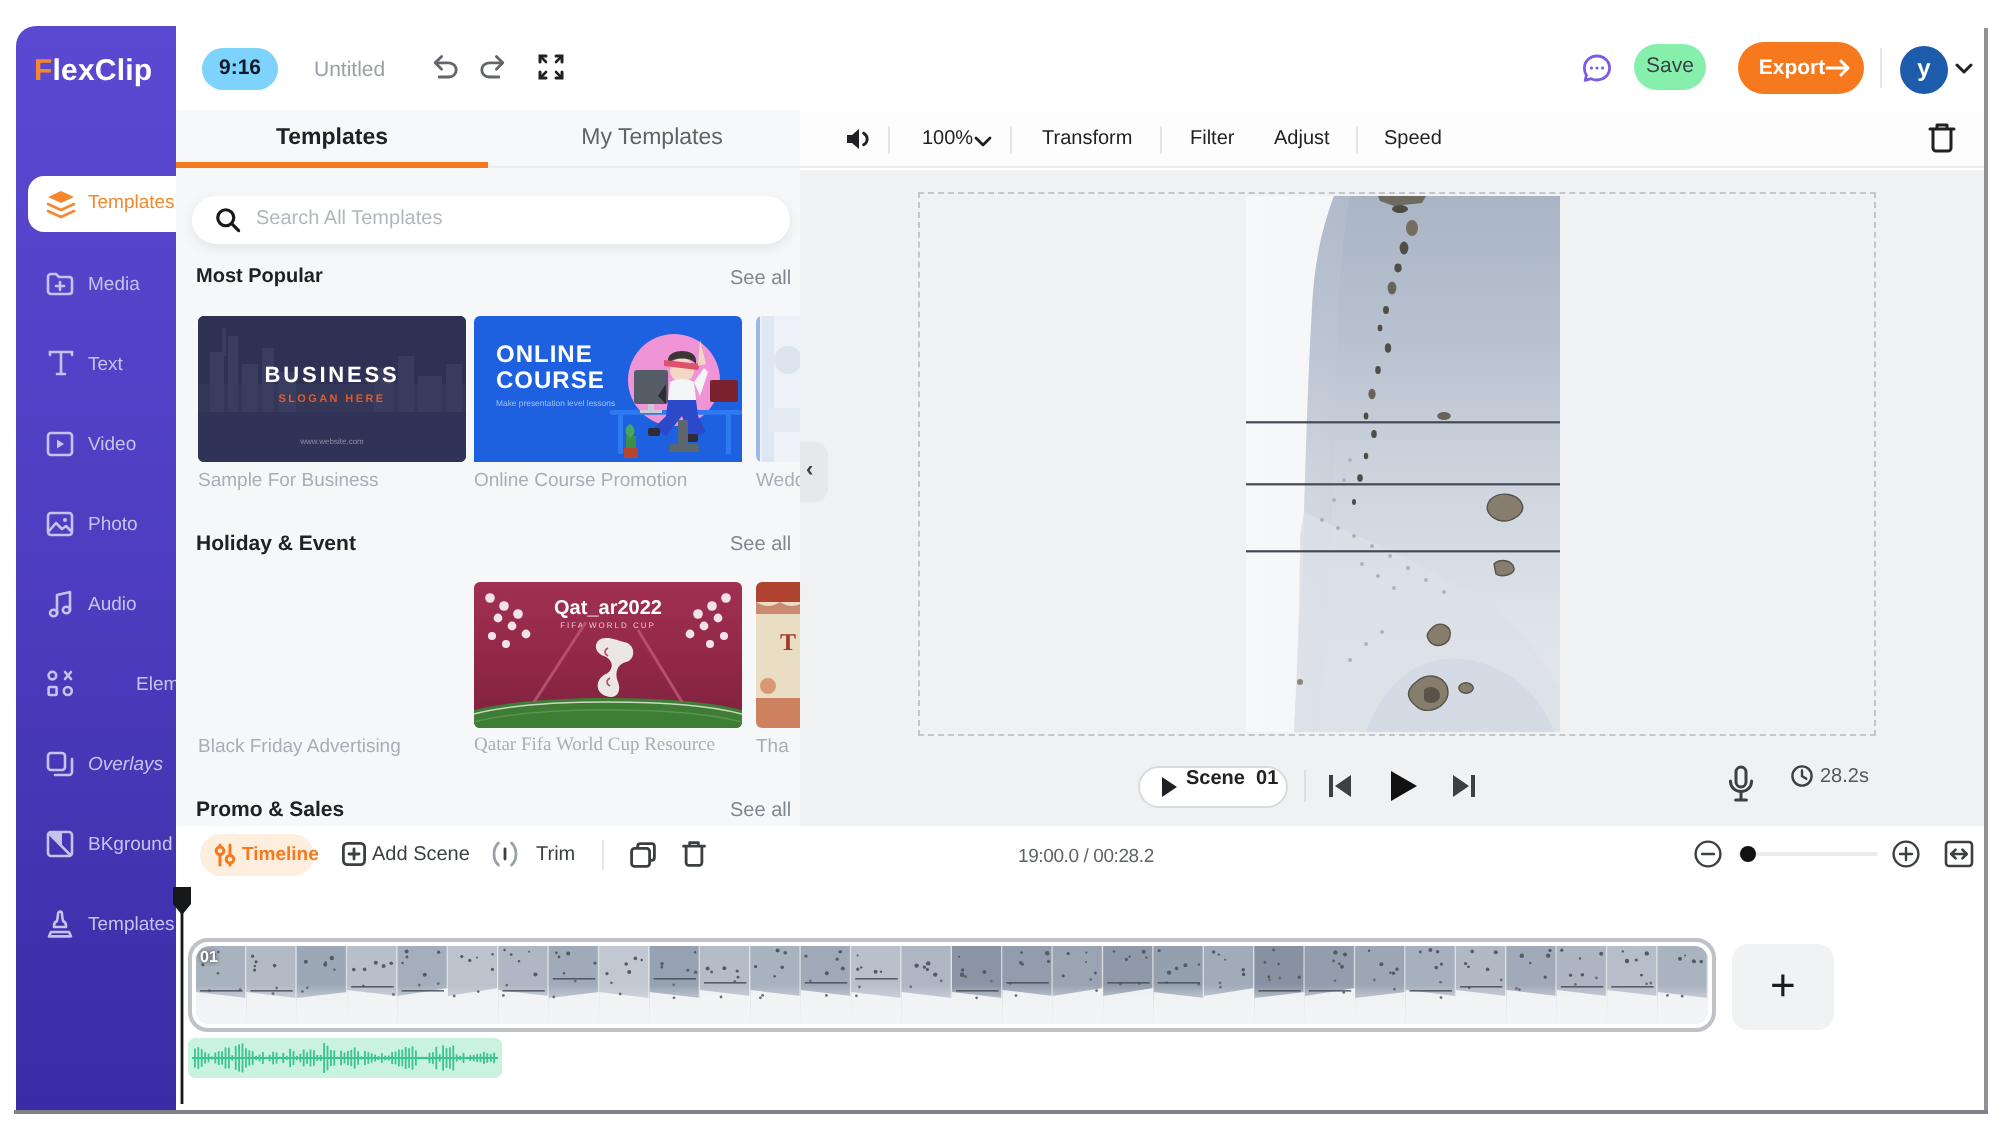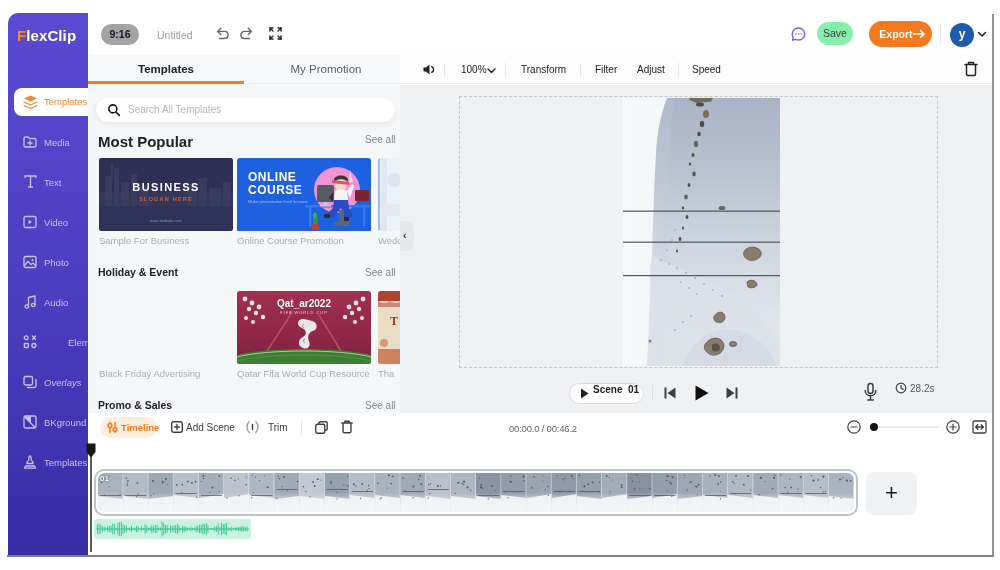--- a/index.html
+++ b/index.html
@@ -81,21 +81,21 @@
     <div class="abs" style="left:44px;top:417px;color:#c7c2ec;font-size:9.5px;">BKground</div>
 
     <svg class="abs" style="left:22px;top:454px;" width="16" height="16" viewBox="0 0 16 16" fill="none" stroke="#c7c2ec" stroke-width="1.3" stroke-linejoin="round" stroke-linecap="round">
       <path d="M6.5 6.5 C6.5 6.5 7 4 7 3 C7 2.2 7.6 1.8 8 1.8 C8.4 1.8 9 2.2 9 3 C9 4 9.5 6.5 9.5 6.5 C10.5 7 11 7.8 11 8.8 L11 9.5 L5 9.5 L5 8.8 C5 7.8 5.5 7 6.5 6.5 Z"></path>
       <path d="M3.5 12 L12.5 12 L13.5 14.2 L2.5 14.2 Z"></path>
     </svg>
     <div class="abs" style="left:44px;top:457px;color:#c7c2ec;font-size:9.5px;">Templates</div>
   </div>
 
   <div class="abs" style="left:88px;top:13px;width:904px;height:42px;background:#fff;"></div>
-  <div class="abs" style="left:101px;top:24px;width:38px;height:21px;background:#a3a3a3;border-radius:11px;color:#111827;font-size:10.5px;font-weight:bold;text-align:center;line-height:21px;">9:16</div>
+  <div class="abs" style="left:101px;top:24px;width:38px;height:21px;background:#7dd3fc;border-radius:11px;color:#111827;font-size:10.5px;font-weight:bold;text-align:center;line-height:21px;">9:16</div>
   <div class="abs" style="left:157px;top:29px;color:#9aa0a8;font-size:10.5px;">Untitled</div>
   <svg class="abs" style="left:215px;top:26px;" width="15" height="15" viewBox="0 0 15 15" fill="none" stroke="#62666b" stroke-width="1.4" stroke-linecap="round" stroke-linejoin="round">
     <path d="M5.8 2.2 L2.6 5.4 L5.8 8.6"></path>
     <path d="M2.9 5.4 L9.3 5.4 C11.6 5.4 13.1 7 13.1 9 C13.1 11 11.5 12.5 9.4 12.5 L4.6 12.5"></path>
   </svg>
   <svg class="abs" style="left:239px;top:26px;" width="15" height="15" viewBox="0 0 15 15" fill="none" stroke="#62666b" stroke-width="1.4" stroke-linecap="round" stroke-linejoin="round">
     <path d="M9.2 2.2 L12.4 5.4 L9.2 8.6"></path>
     <path d="M12.1 5.4 L5.7 5.4 C3.4 5.4 1.9 7 1.9 9 C1.9 11 3.5 12.5 5.6 12.5 L10.4 12.5"></path>
   </svg>
   <svg class="abs" style="left:268px;top:26px;" width="15" height="15" viewBox="0 0 15 15" fill="none" stroke="#202124" stroke-width="1.5" stroke-linecap="round">
@@ -116,21 +116,21 @@
       <path d="M1.5 5 L12 5 M8.5 1.5 L12 5 L8.5 8.5"></path>
     </svg>
   <div class="abs" style="left:940px;top:24px;width:1px;height:20px;background:#e4e6e9;"></div>
   <div class="abs" style="left:950px;top:23px;width:24px;height:24px;background:#1d5cab;border-radius:50%;color:#fff;font-size:12px;font-weight:bold;text-align:center;line-height:23px;">y</div>
   <svg class="abs" style="left:977px;top:31px;" width="10" height="7" viewBox="0 0 10 7" fill="none" stroke="#202124" stroke-width="1.5" stroke-linecap="round" stroke-linejoin="round">
       <path d="M1.5 1.5 L5 5 L8.5 1.5"></path>
     </svg>
 
   <div class="abs" style="left:88px;top:55px;width:312px;height:29px;background:#f7f8f9;border-bottom:1px solid #ebedef;"></div>
   <div class="abs" style="left:88px;top:55px;width:156px;height:29px;color:#202124;font-size:11.5px;font-weight:bold;text-align:center;line-height:28px;">Templates</div>
-  <div class="abs" style="left:248px;top:55px;width:156px;height:29px;color:#5f6368;font-size:11.5px;text-align:center;line-height:28px;">My Promotion</div>
+  <div class="abs" style="left:248px;top:55px;width:156px;height:29px;color:#5f6368;font-size:11.5px;text-align:center;line-height:28px;">My Templates</div>
   <div class="abs" style="left:88px;top:81px;width:156px;height:3px;background:#f7791d;"></div>
 
   <div class="abs" style="left:400px;top:55px;width:592px;height:29px;background:#fdfdfd;border-bottom:1px solid #ebedef;"></div>
   <svg class="abs" style="left:421px;top:61px;" width="17" height="17" viewBox="0 0 17 17" fill="#202124">
     <path d="M2.5 6.5 L5 6.5 L8.5 3.5 L8.5 13.5 L5 10.5 L2.5 10.5 Z"></path>
     <path d="M10.8 5.6 C11.9 6.2 12.6 7.3 12.6 8.5 C12.6 9.7 11.9 10.8 10.8 11.4" fill="none" stroke="#202124" stroke-width="1.4" stroke-linecap="round"></path>
   </svg>
   <div class="abs" style="left:444px;top:63px;width:1px;height:14px;background:#e4e6e9;"></div>
   <div class="abs" style="left:461px;top:64px;color:#202124;font-size:10px;">100%</div>
   <svg class="abs" style="left:487px;top:68px;" width="9" height="6" viewBox="0 0 9 6" fill="none" stroke="#202124" stroke-width="1.4" stroke-linecap="round" stroke-linejoin="round">
@@ -149,21 +149,21 @@
 
   <div class="abs" style="left:88px;top:84px;width:312px;height:331px;background:#f6f7f9;overflow:hidden;" id="panel">
 
     <div class="abs" style="left:8px;top:14px;width:299px;height:24px;background:#fff;border-radius:13px;box-shadow:0 2px 6px rgba(60,64,70,0.10);"></div>
     <svg class="abs" style="left:19px;top:19px;" width="14" height="14" viewBox="0 0 15 15" fill="none" stroke="#17181a" stroke-width="1.7" stroke-linecap="round">
       <circle cx="6.3" cy="6.3" r="4.3"></circle>
         <path d="M9.6 9.6 L13.2 13.2"></path>
     </svg>
     <div class="abs" style="left:40px;top:20px;color:#b2b7bf;font-size:10px;white-space:nowrap;">Search All Templates</div>
 
-    <div class="abs" style="left:10px;top:49px;color:#202124;font-size:15px;font-weight:bold;white-space:nowrap;">Most Popular</div>
+    <div class="abs" style="left:10px;top:49px;color:#202124;font-size:10px;font-weight:bold;white-space:nowrap;">Most Popular</div>
     <div class="abs" style="left:277px;top:50px;color:#80868e;font-size:10px;white-space:nowrap;">See all</div>
 
     <div class="abs" id="card-business" style="left:11px;top:74px;width:134px;height:73px;border-radius:3px;overflow:hidden;text-align:right;">
       <svg width="134" height="73" viewBox="0 0 134 73">
         <rect width="134" height="73" fill="#343757"></rect>
         <rect width="134" height="34" fill="#2e3154"></rect>
         <g fill="#3a3d60">
           <rect x="6" y="18" width="7" height="40"></rect>
             <rect x="15" y="10" width="5" height="48"></rect>
           <rect x="22" y="24" width="8" height="34"></rect>
@@ -277,21 +277,21 @@
         <rect width="134" height="73" fill="#e9ddc4"></rect>
         <rect width="134" height="10" fill="#b0432f"></rect>
         <path d="M0 10 Q6 14 12 10 Q18 14 24 10 L24 16 L0 16 Z" fill="#b0432f" opacity="0.55"></path>
         <text x="12" y="34" fill="#a03a2a" font-family="Liberation Serif,serif" font-size="12" font-weight="bold">T</text>
         <rect y="58" width="24" height="15" fill="#c05a35" opacity="0.7"></rect>
         <circle cx="6" cy="52" r="4" fill="#cf6b3e" opacity="0.6"></circle>
       </svg>
     </div>
 
     <div class="abs" style="left:11px;top:284px;color:#a9aeb6;font-size:9.5px;white-space:nowrap;">Black Friday Advertising</div>
-    <div class="abs" style="left:149px;top:284px;color:#a9aeb6;font-size:9.5px;white-space:nowrap;">Qatar Fifa World Cup Resource</div>
+    <div class="abs" style="left:149px;top:284px;color:#a9aeb6;font-size:9.5px;white-space:nowrap;font-family:Liberation Serif, serif;">Qatar Fifa World Cup Resource</div>
     <div class="abs" style="left:290px;top:284px;color:#a9aeb6;font-size:9.5px;white-space:nowrap;">Tha</div>
 
     <div class="abs" style="left:10px;top:315px;color:#202124;font-size:10.5px;font-weight:bold;white-space:nowrap;">Promo &amp; Sales</div>
     <div class="abs" style="left:277px;top:316px;color:#80868e;font-size:10px;white-space:nowrap;">See all</div>
   </div>
 
   <div class="abs" style="left:400px;top:85px;width:592px;height:328px;background:#f0f1f3;"></div>
 
   <div class="abs" style="left:400px;top:221px;width:14px;height:30px;background:#e6e8eb;border-radius:0 7px 7px 0;"></div>
   <div class="abs" style="left:403px;top:229px;width:8px;height:13px;color:#3c4043;font-size:11px;font-weight:bold;line-height:13px;">‹</div>
@@ -426,21 +426,21 @@
   </svg>
   <div class="abs" style="left:268px;top:422px;color:#3c4043;font-size:10px;">Trim</div>
   <div class="abs" style="left:301px;top:420px;width:1px;height:15px;background:#e4e6e9;"></div>
   <svg class="abs" style="left:314px;top:420px;" width="15" height="15" viewBox="0 0 15 15" fill="none" stroke="#3c4043" stroke-width="1.4" stroke-linejoin="round">
     <rect x="1.8" y="4.2" width="9" height="9" rx="1.5"></rect>
     <path d="M4.8 4 L4.8 3.2 C4.8 2.4 5.4 1.8 6.2 1.8 L11.8 1.8 C12.6 1.8 13.2 2.4 13.2 3.2 L13.2 8.8 C13.2 9.6 12.6 10.2 11.8 10.2 L11 10.2"></path>
   </svg>
   <svg class="abs" style="left:340px;top:419px;" width="14" height="16" viewBox="0 0 16 18" fill="none" stroke="#3c4043" stroke-width="1.6" stroke-linecap="round" stroke-linejoin="round">
     <path d="M2 4.5 L14 4.5 M5.5 4.2 L5.5 2.5 L10.5 2.5 L10.5 4.2 M3.5 4.7 L3.5 14 C3.5 14.8 4.2 15.5 5 15.5 L11 15.5 C11.8 15.5 12.5 14.8 12.5 14 L12.5 4.7"></path>
   </svg>
-  <div class="abs" style="left:509px;top:423px;color:#5f6368;font-size:9.5px;letter-spacing:-0.2px;white-space:nowrap;">00:00.0 / 00:46.2</div>
+  <div class="abs" style="left:509px;top:423px;color:#5f6368;font-size:9.5px;letter-spacing:-0.2px;white-space:nowrap;">19:00.0 / 00:28.2</div>
   <svg class="abs" style="left:847px;top:420px;" width="14" height="14" viewBox="0 0 14 14" fill="none" stroke="#3c4043" stroke-width="1.2" stroke-linecap="round">
     <circle cx="7" cy="7" r="6.2"></circle>
       <path d="M4 7 L10 7"></path>
   </svg>
   <div class="abs" style="left:869px;top:426px;width:70px;height:2px;background:#e8eaed;border-radius:1px;"></div>
   <div class="abs" style="left:870px;top:423px;width:8px;height:8px;background:#111;border-radius:50%;"></div>
   <svg class="abs" style="left:946px;top:420px;" width="14" height="14" viewBox="0 0 14 14" fill="none" stroke="#3c4043" stroke-width="1.2" stroke-linecap="round">
     <circle cx="7" cy="7" r="6.2"></circle>
       <path d="M4 7 L10 7 M7 4 L7 10"></path>
   </svg>

